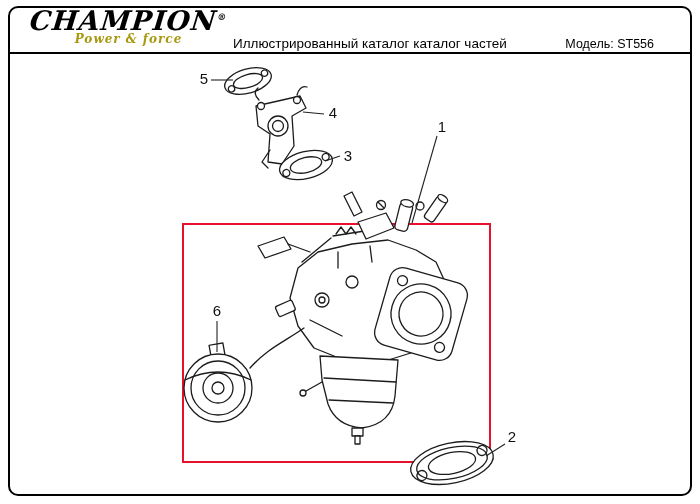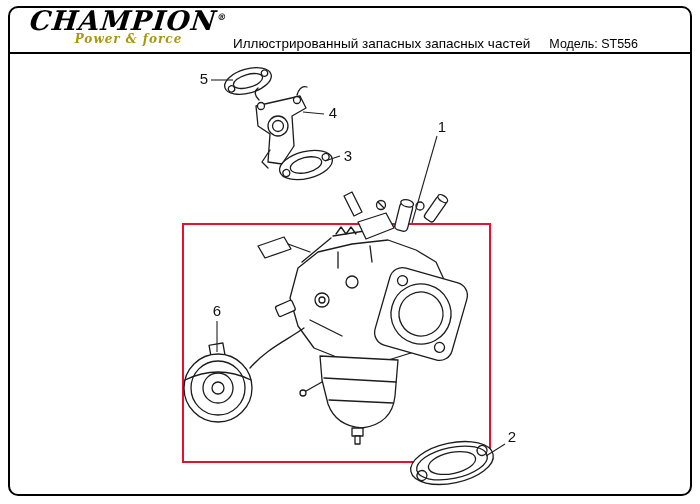--- a/index.html
+++ b/index.html
@@ -15,36 +15,36 @@
   .brand{
     font-family:"DejaVu Serif",serif;font-style:italic;font-weight:bold;
     font-size:27px;letter-spacing:1px;display:inline-block;transform:skewX(-6deg);
   }
   .reg{font-size:9px;vertical-align:super;font-weight:bold;}
   .tagline{
     font-family:"DejaVu Serif",serif;font-style:italic;font-weight:bold;
     font-size:12px;color:#a8980f;text-align:center;margin-top:-1px;letter-spacing:1px;
   }
   .title{position:absolute;top:36px;left:233px;font-size:13.5px;}
-  .model{position:absolute;top:37px;right:62px;font-size:12.5px;}
+  .model{position:absolute;top:37px;right:46px;font-size:12.5px;}
   .divider{position:absolute;top:52px;left:9px;right:9px;border-top:2px solid #000;}
   svg.diagram{position:absolute;left:0;top:0;}
   svg text{font-family:"Liberation Sans",sans-serif;font-size:15px;fill:#111;}
 </style>
 </head>
 <body>
 
 <div class="frame"></div>
 
 <div class="logo">
   <span class="brand"><span>CHAMPION</span><sup class="reg">®</sup></span>
   <div class="tagline">Power &amp; force</div>
 </div>
 
-<div class="title">Иллюстрированный запасных запасных частей</div>
+<div class="title">Иллюстрированный каталог каталог частей</div>
 <div class="model">Модель: ST556</div>
 <div class="divider"></div>
 
 <svg class="diagram" width="700" height="504" viewBox="0 0 700 504">
 
   <rect x="183" y="224" width="307" height="238" fill="none" stroke-width="2" stroke="#e8112d"></rect>
 
   <g stroke="#1c1c1c" stroke-width="1.3" fill="none" stroke-linejoin="round" stroke-linecap="round">
 
     <path d="M344,196 L352,192 L362,212 L354,216 Z" fill="#fff"></path>

